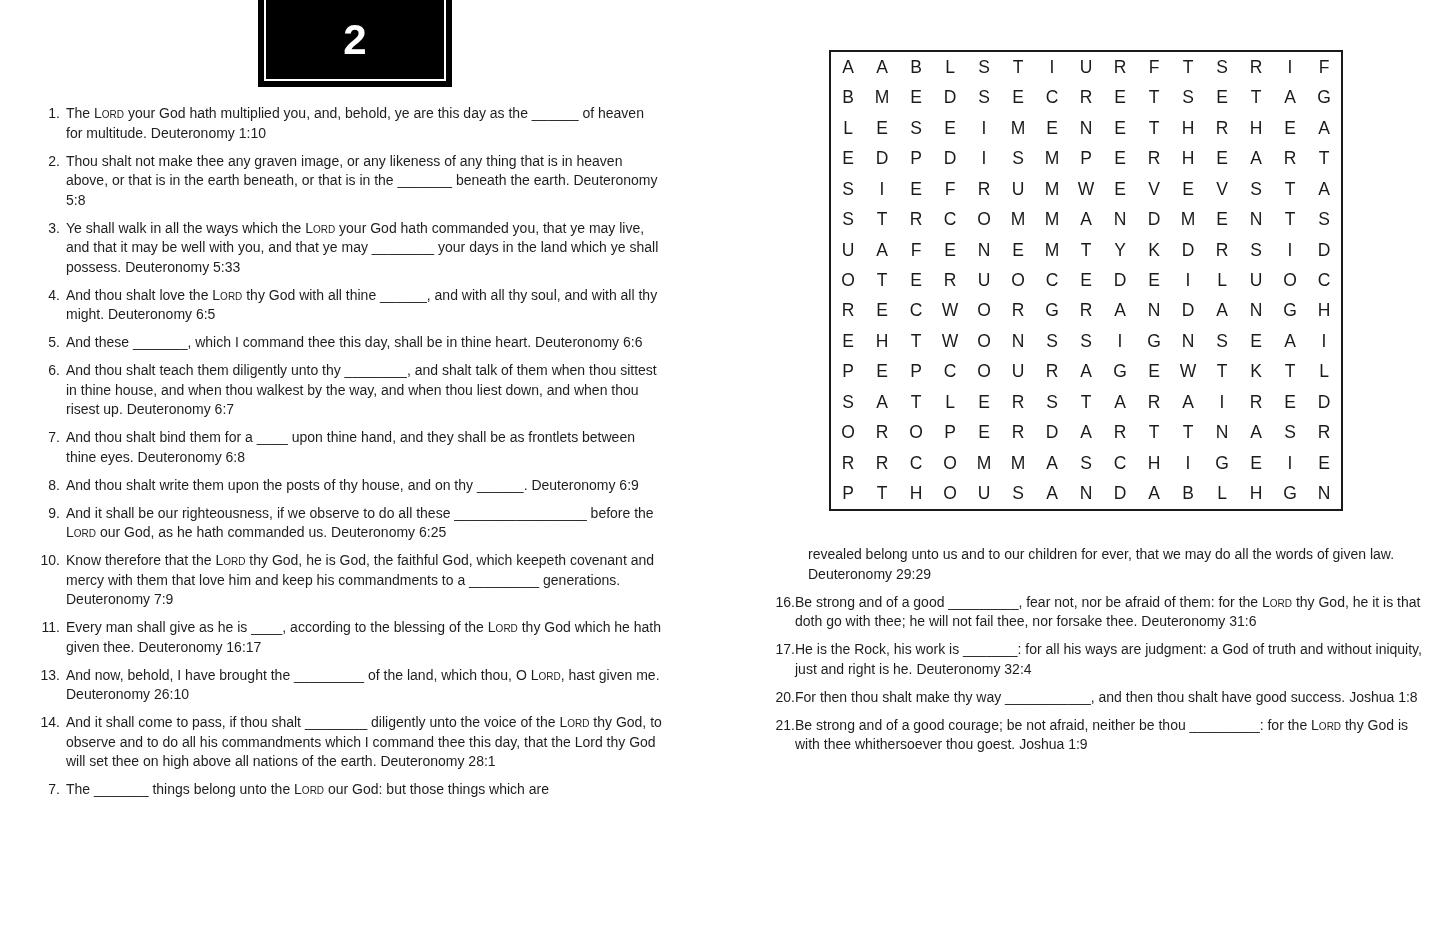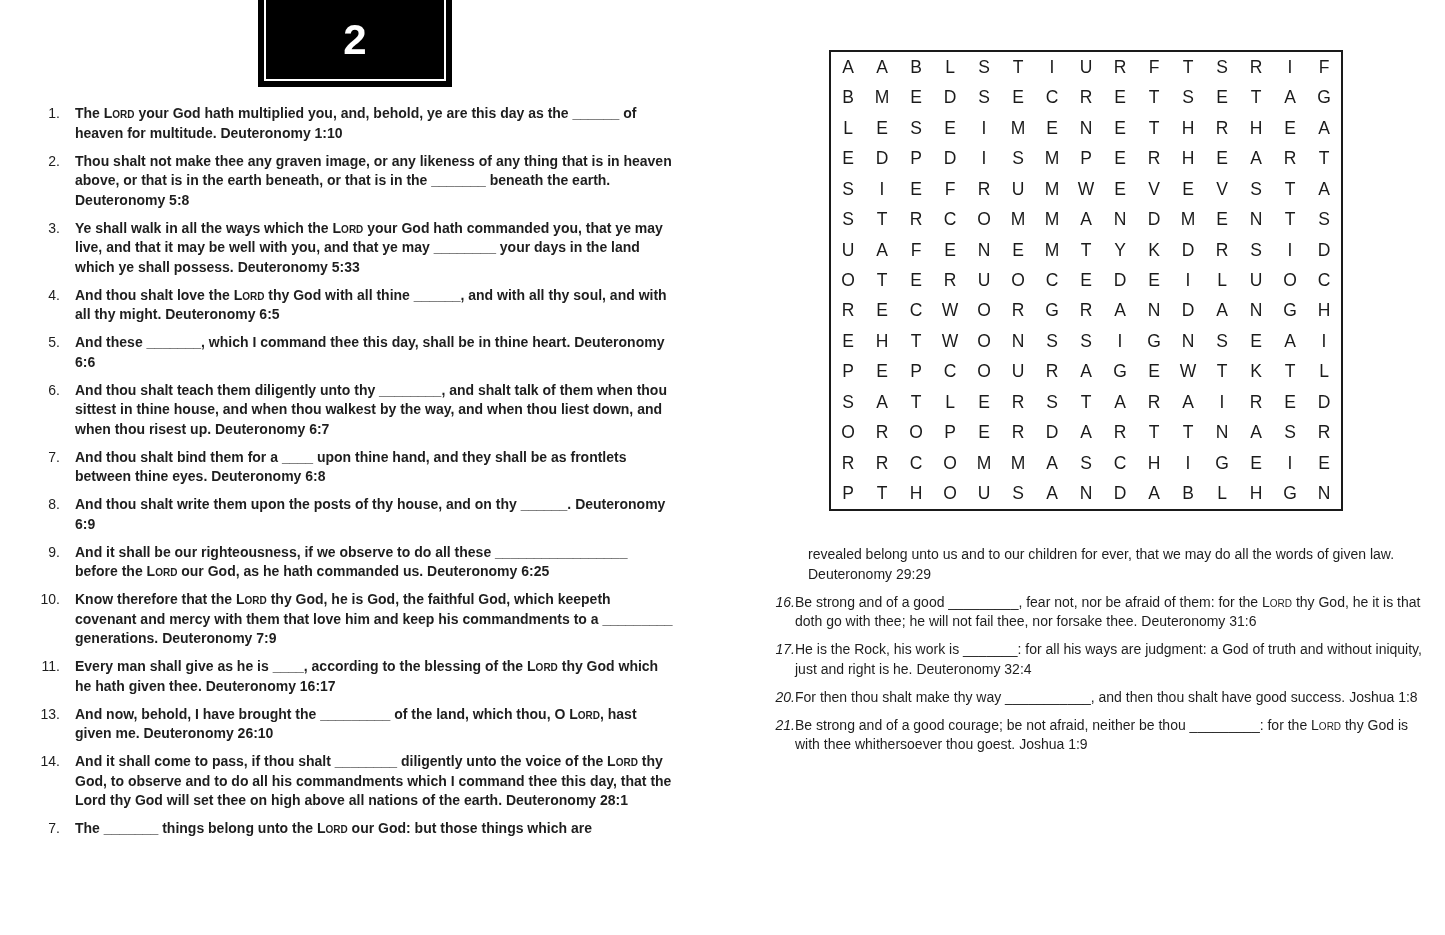--- a/index.html
+++ b/index.html
@@ -29,22 +29,22 @@
     font-size:42px;font-weight:bold;line-height:1;
   }
 
   
   .clues{position:absolute;font-size:14px;line-height:19.5px;}
   .clues-left{left:37px;top:104px;width:640px;}
   .clues-right{left:771px;top:545px;width:666px;}
   .clue{display:flex;margin:0 0 8.5px 0;}
   .clue .num{flex:none;text-align:right;}
   .clues-left .num{width:23px;}
-  .clues-right .num{width:24px;font-style:italic;}
-  .clues-left .txt{margin-left:15px;width:598px;font-weight:bold;}
+  .clues-right .num{width:24px;}
+  .clues-left .txt{margin-left:6px;width:598px;}
   .clues-right .txt{width:630px;}
   .continuation{margin:0 0 8.5px 37px;width:630px;}
   .sc{font-variant:small-caps;}
 
   
   .grid-box{
     position:absolute;left:829px;top:50px;
     width:514px;height:461px;
     box-sizing:border-box;
     border:2px solid #1a1a1a;

